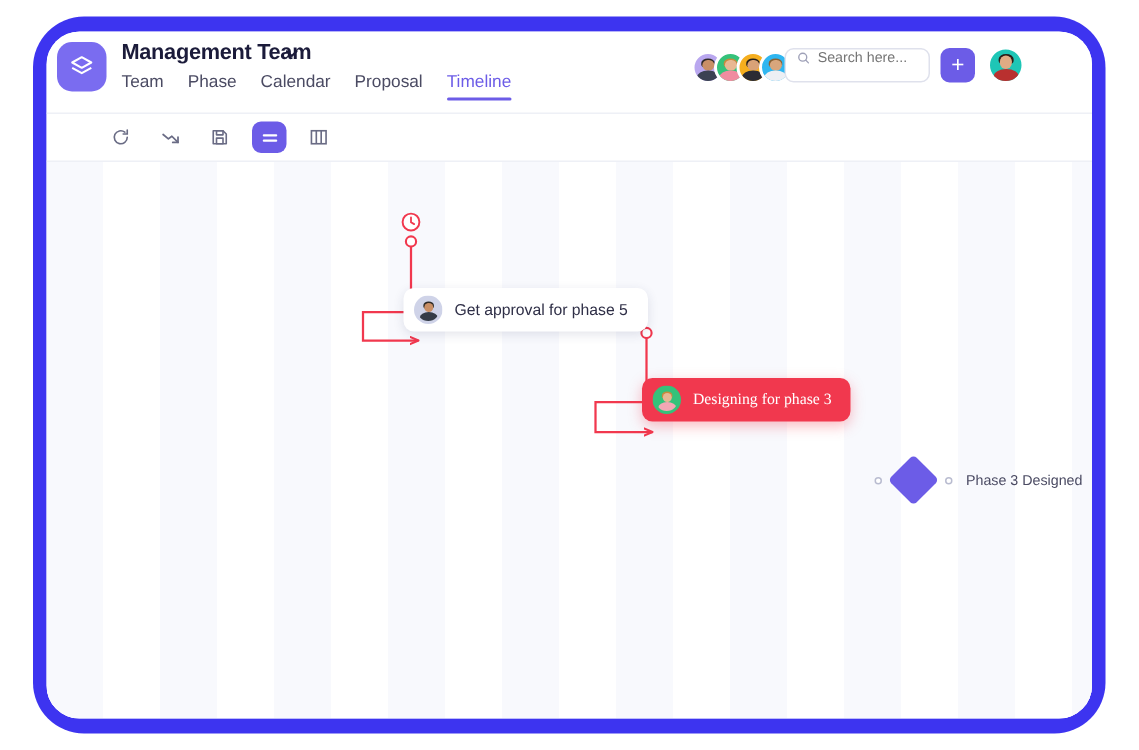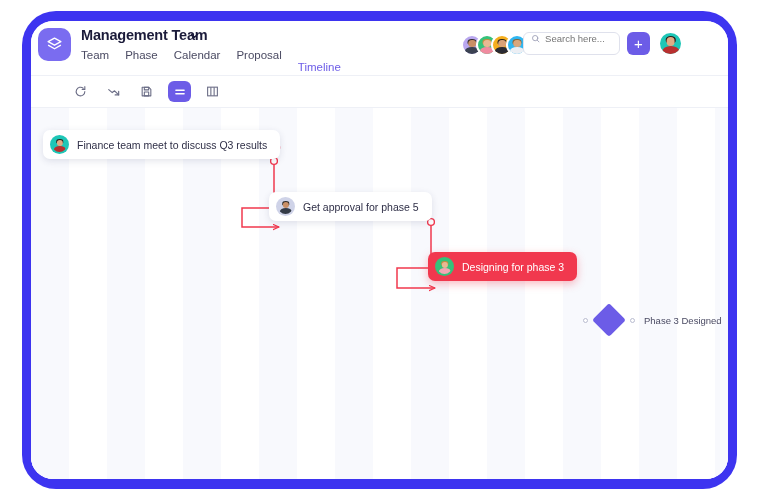--- a/index.html
+++ b/index.html
@@ -64,21 +64,21 @@
   }
   .tabs {
     position: absolute; left: 50px; top: 28px;
     display: flex; gap: 16px;
   }
   .tab {
     font-size: 11.5px; color: #4b4b63;
     padding-bottom: 6px; cursor: pointer;
     position: relative; white-space: nowrap;
   }
-  .tab.active { color: #6c5ce7; margin-top: 12px; }
+  .tab.active { color: #6c5ce7; }
   .tab.active::after {
     content: ""; position: absolute; left: 0; right: 0; bottom: 0;
     height: 1.6px; background: #6c5ce7; border-radius: 2px;
   }
 
   .avatar-group {
     position: absolute; right: 200px; top: 13px;
     display: flex;
   }
   .avatar-group .av { margin-left: -7px; }
@@ -325,39 +325,31 @@
         <circle cx="6" cy="6" r="5.6" fill="#fff" stroke="#f1384e" stroke-width="1.3"></circle>
         <path d="M6,3 L6,6.2 L8.1,7.4" fill="none" stroke="#f1384e" stroke-width="1.2" stroke-linecap="round"></path>
       </g>
 
       <g>
         <path d="M400,114 L400,160 L366,160 L366,180 L404,180" fill="none" stroke="#f1384e" stroke-width="1.5" marker-end="url(#arrow)"></path>
         <circle cx="400" cy="114" r="3.4" fill="#fff" stroke="#f1384e" stroke-width="1.4"></circle>
       </g>
     </svg>
 
-    <div class="card" style="left:12px; top:22px;">
-      <div class="av" style="background:#1ec6b6">
-        <div class="hair" style="background:#2a1d18"></div>
-        <div class="head" style="background:#e0ab84"></div>
-        <div class="body" style="background:#b9302f"></div>
-      </div>
-      <span>Finance team meet to discuss Q3 results</span>
-    </div>
 
     <div class="card" style="left:238px; top:84px;">
       <div class="av" style="background:#cfd3e8">
         <div class="hair" style="background:#2e2a26"></div>
         <div class="head" style="background:#c98f66"></div>
         <div class="body" style="background:#343b47"></div>
       </div>
       <span>Get approval for phase 5</span>
     </div>
 
-    <div class="card red" style="left:397px; top:144px;">
+    <div class="card red" style="left:397px; top:144px;font-family:Liberation Serif, serif;">
       <div class="av" style="background:#35c27a">
         <div class="hair" style="background:#c98a3e"></div>
         <div class="head" style="background:#e8b893"></div>
         <div class="body" style="background:#f4a7b4"></div>
       </div>
       <span>Designing for phase 3</span>
     </div>
 
 
     <div class="milestone" style="left:552px; top:200px;">

